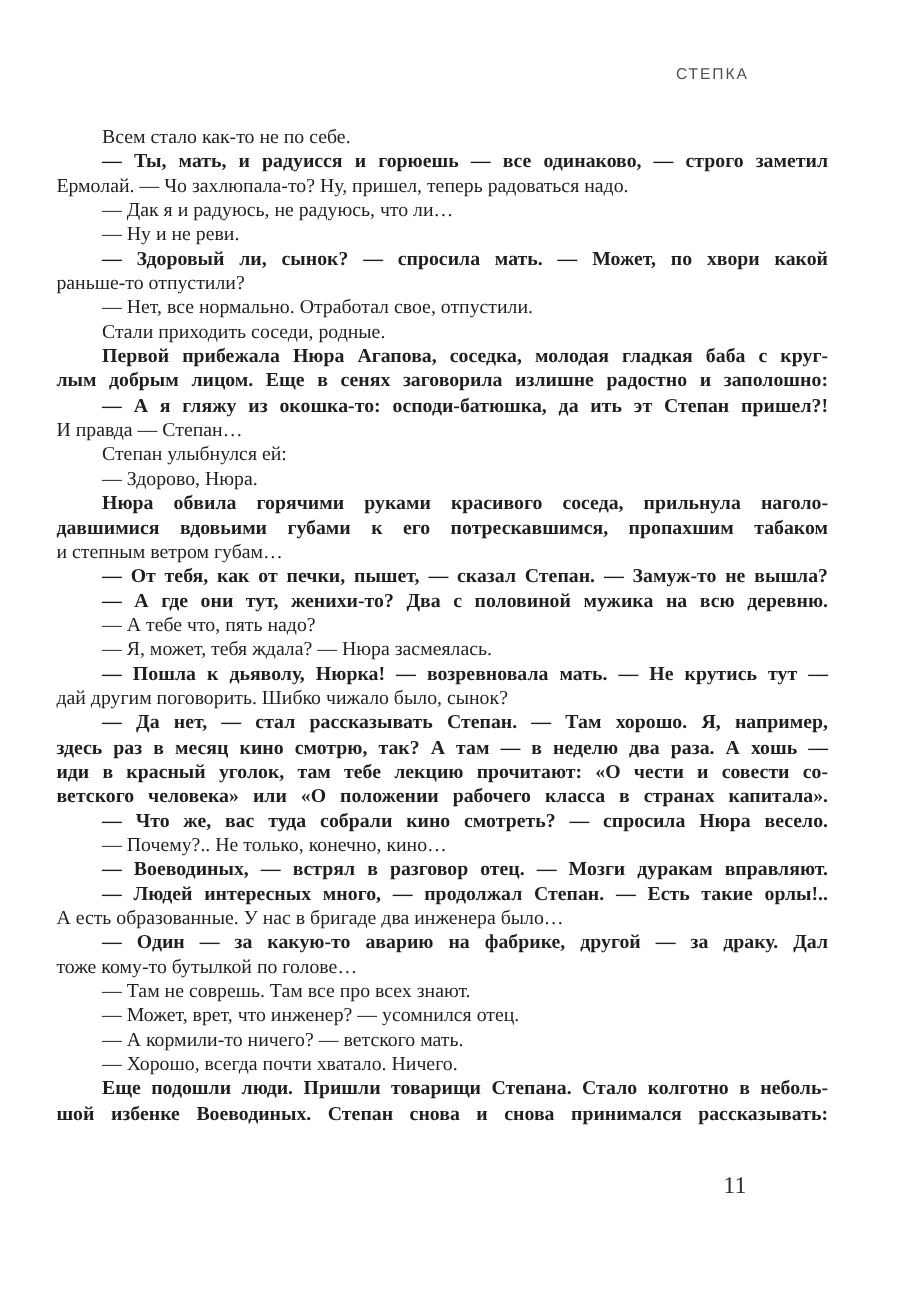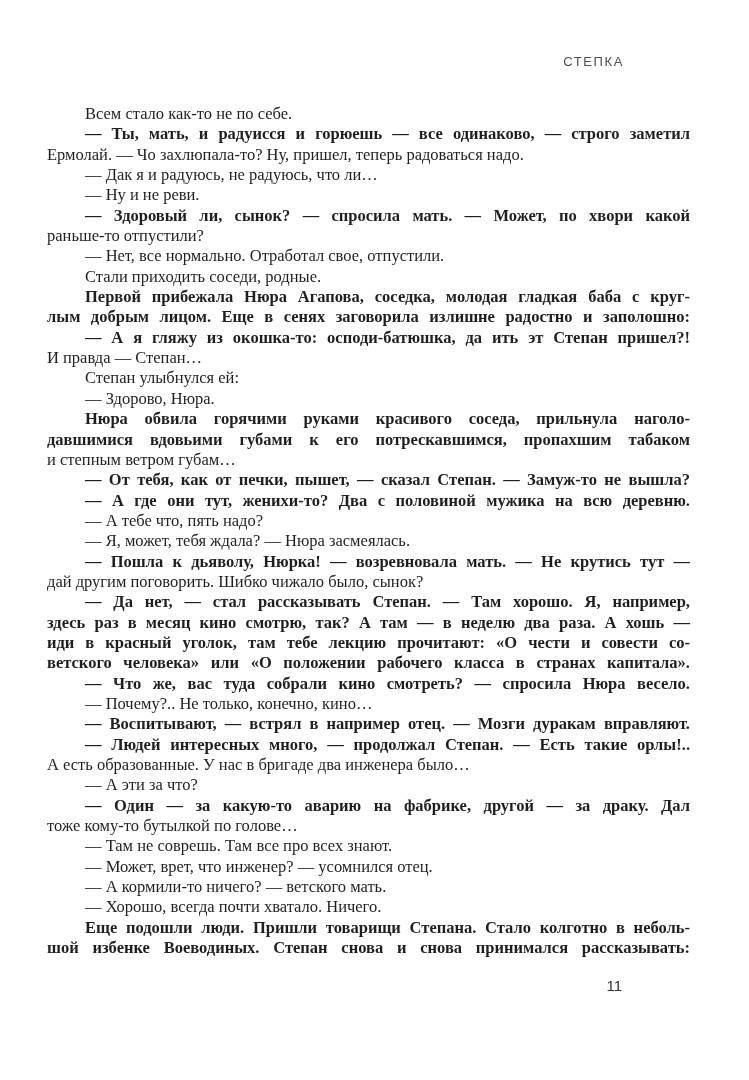--- a/index.html
+++ b/index.html
@@ -44,22 +44,22 @@
   }
   .line.indent{ text-indent:38px; }
   .line.fill{
     text-align:justify;
     text-align-last:justify;
     font-weight:bold;
   }
   .page-number{
     position:absolute;
     top:977px;right:127px;
-    font-family:Liberation Sans, sans-serif;
-    font-size:15px;
+    font-family:Liberation Serif, serif;
+    font-size:20px;
     color:var(--pagenum-text);
   }
 </style>
 </head>
 <body>
 
 <div class="page">
   <div class="running-header">СТЕПКА</div>
 
   <div class="text-block" id="text-block">
@@ -86,24 +86,23 @@
       <div class="line indent">— А тебе что, пять надо?</div>
       <div class="line indent">— Я, может, тебя ждала? — Нюра засмеялась.</div>
       <div class="line indent fill">— Пошла к дьяволу, Нюрка! — возревновала мать. — Не крутись тут —</div>
       <div class="line">дай другим поговорить. Шибко чижало было, сынок?</div>
       <div class="line indent fill">— Да нет, — стал рассказывать Степан. — Там хорошо. Я, например,</div>
       <div class="line fill">здесь раз в месяц кино смотрю, так? А там — в неделю два раза. А хошь —</div>
       <div class="line fill">иди в красный уголок, там тебе лекцию прочитают: «О чести и совести со-</div>
       <div class="line fill">ветского человека» или «О положении рабочего класса в странах капитала».</div>
       <div class="line indent fill">— Что же, вас туда собрали кино смотреть? — спросила Нюра весело.</div>
       <div class="line indent">— Почему?.. Не только, конечно, кино…</div>
-      <div class="line indent fill">— Воспитывают, — встрял в например отец. — Мозги дуракам вправляют.</div>
+      <div class="line indent fill">— Воеводиных, — встрял в разговор отец. — Мозги дуракам вправляют.</div>
       <div class="line indent fill">— Людей интересных много, — продолжал Степан. — Есть такие орлы!..</div>
       <div class="line">А есть образованные. У нас в бригаде два инженера было…</div>
-      <div class="line indent">— А эти за что?</div>
       <div class="line indent fill">— Один — за какую-то аварию на фабрике, другой — за драку. Дал</div>
       <div class="line">тоже кому-то бутылкой по голове…</div>
       <div class="line indent">— Там не соврешь. Там все про всех знают.</div>
       <div class="line indent">— Может, врет, что инженер? — усомнился отец.</div>
       <div class="line indent">— А кормили-то ничего? — ветского мать.</div>
       <div class="line indent">— Хорошо, всегда почти хватало. Ничего.</div>
       <div class="line indent fill">Еще подошли люди. Пришли товарищи Степана. Стало колготно в неболь-</div>
       <div class="line fill">шой избенке Воеводиных. Степан снова и снова принимался рассказывать:</div>
     </div>
 

